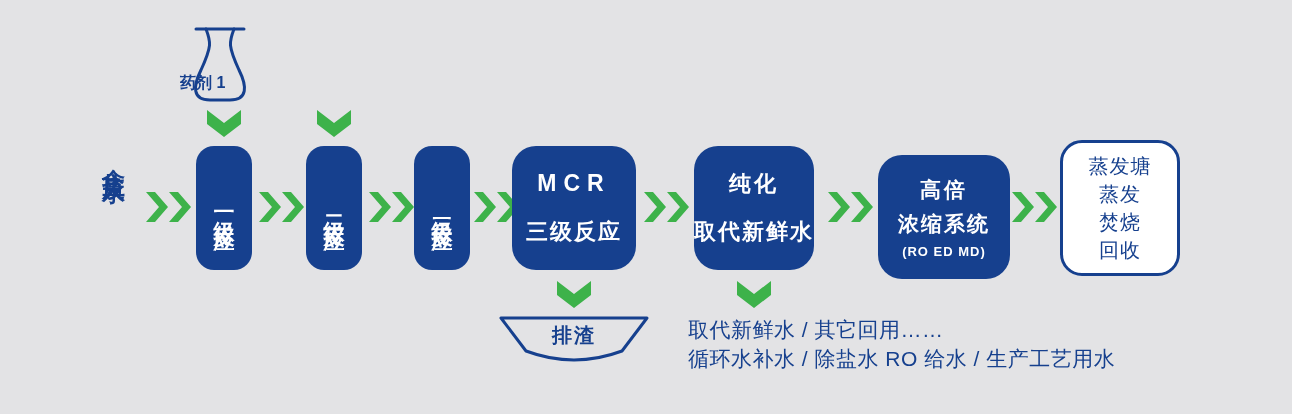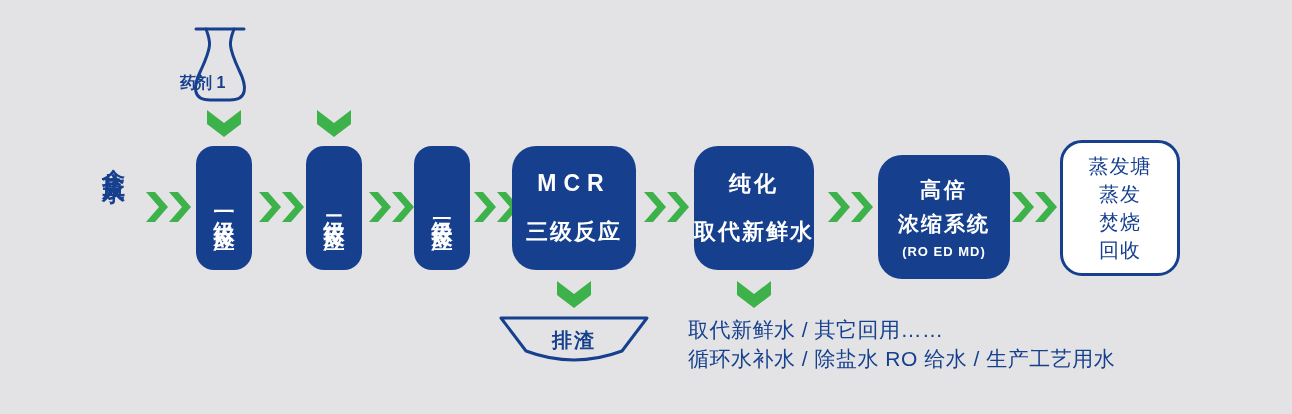--- a/index.html
+++ b/index.html
@@ -42,21 +42,21 @@
   .source {
     writing-mode:vertical-rl; text-orientation:upright;
     color:#16408e; font-weight:bold; font-size:23px; letter-spacing:4px;
   }
 
   .flask { width:80px; height:86px; display:flex; flex-direction:column;
            align-items:flex-start; justify-content:flex-end; padding-bottom:14px; }
   .flask svg { position:absolute; inset:0; }
   .flask span { position:relative; color:#16408e; font-weight:bold; font-size:16px; }
 
-  .slag { width:150px; height:54px; display:flex; align-items:flex-end;
+  .slag { width:150px; height:54px; display:flex; align-items:center;
           justify-content:center; padding-bottom:16px; }
   .slag svg { position:absolute; inset:0; }
   .slag span { position:relative; color:#16408e; font-weight:bold; font-size:20px; letter-spacing:2px; }
 
   .reuse { color:#16408e; font-size:21px; line-height:29px; letter-spacing:0.5px; }
 </style>
 </head>
 <body>
 
 <div class="canvas">

